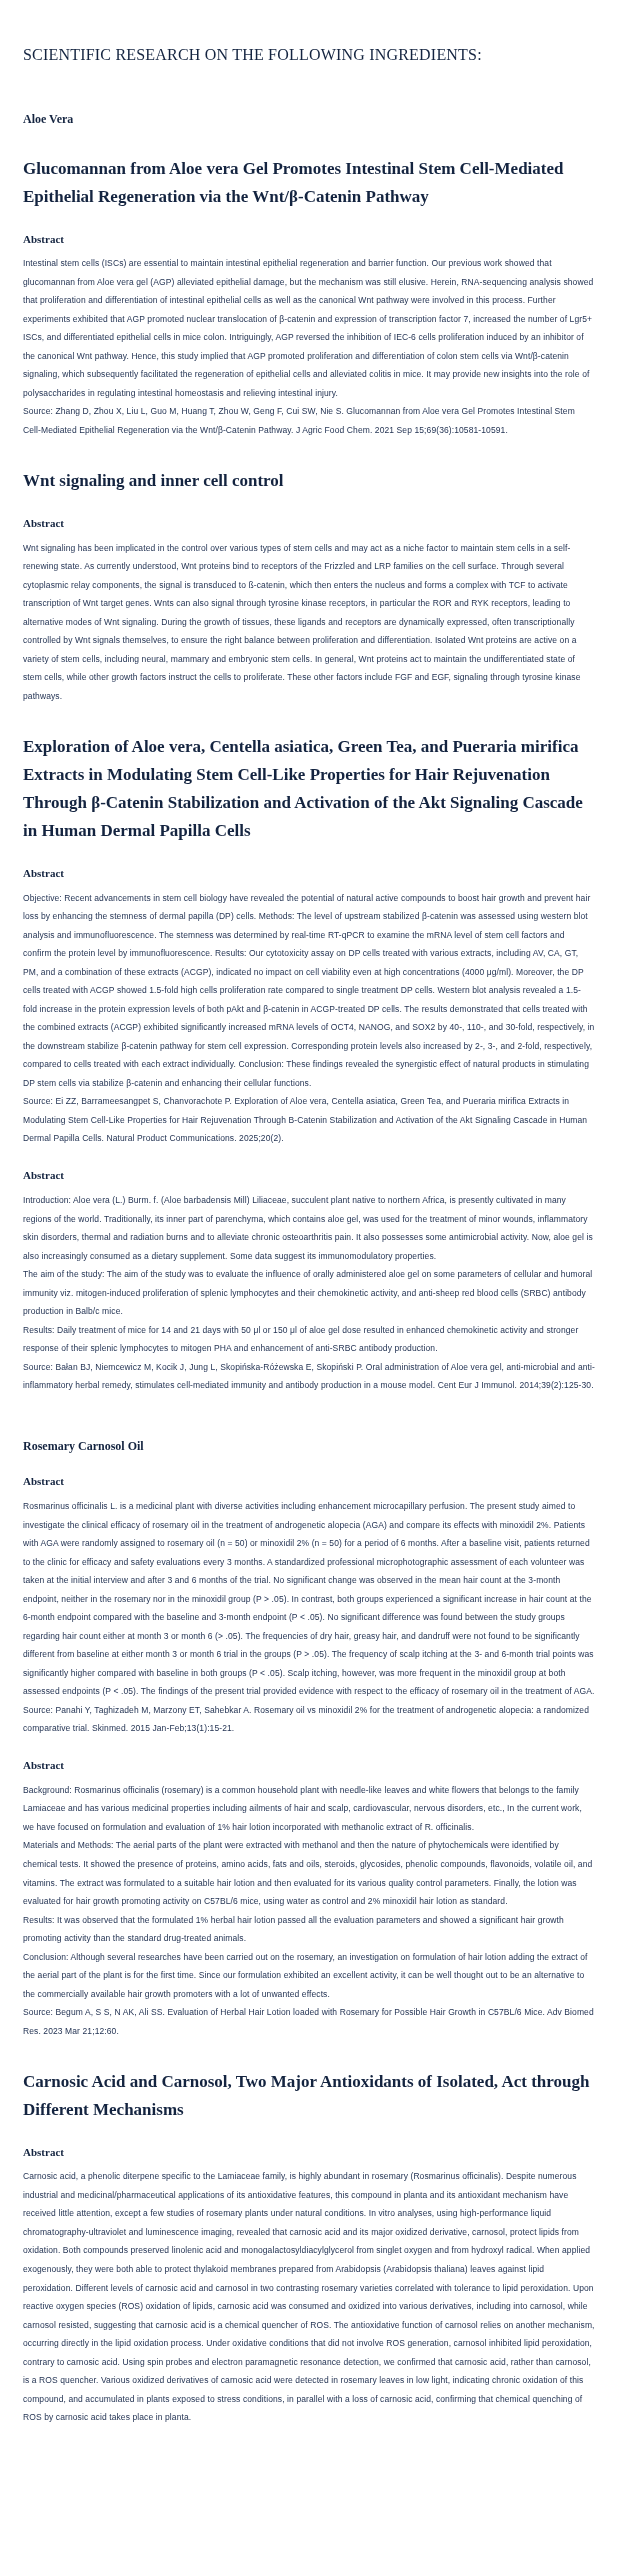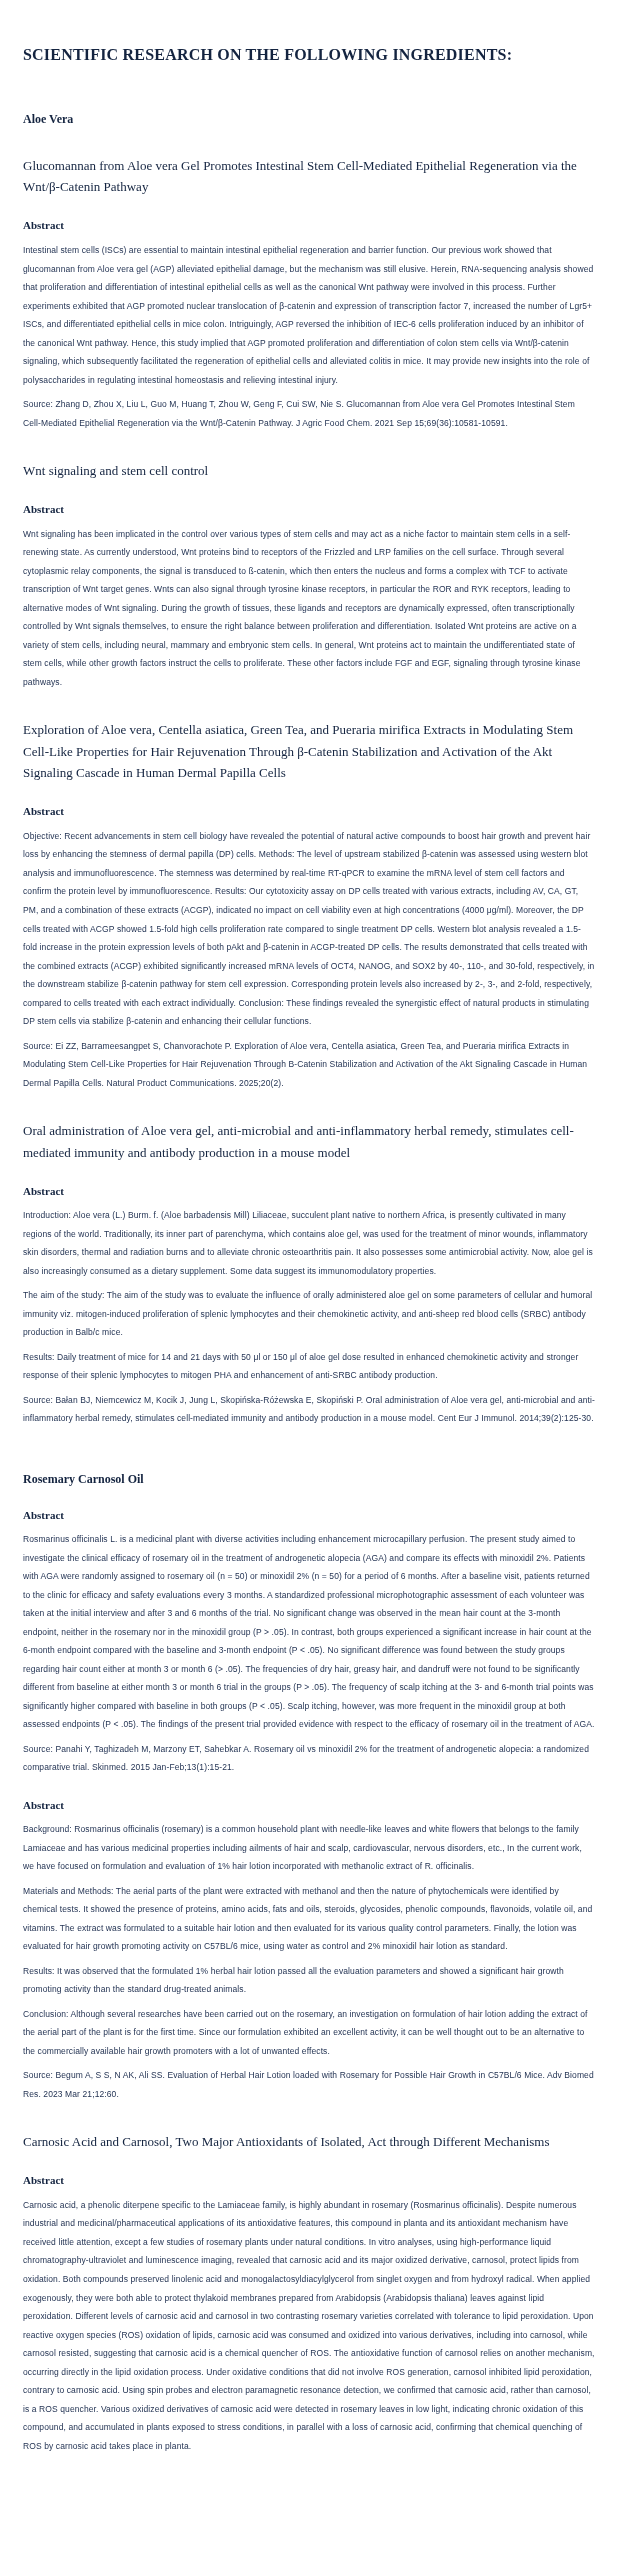--- a/index.html
+++ b/index.html
@@ -15,82 +15,81 @@
   }
   .page{
     width:618px;
     margin:0 auto;
     padding:45px 23px 46px 23px;
     box-sizing:border-box;
     background:var(--bg);
   }
   .doc-h1{
     font-family:"Liberation Serif",serif;
-    font-weight:700;
+    font-weight:400;
     font-size:16px;
     letter-spacing:0.2px;
     color:var(--head);
     margin:0 0 45px 0;
     line-height:1.3;
   }
   .doc-h2{
     font-family:"Liberation Serif",serif;
     font-weight:700;
     font-size:12px;
     color:var(--head);
     margin:43px 0 17.5px 0;
     line-height:1.35;
   }
   .doc-h3{
     font-family:"Liberation Serif",serif;
-    font-weight:400;
-    font-size:13px;
+    font-weight:700;
+    font-size:17px;
     color:var(--head);
     margin:28px 0 7.2px 0;
     line-height:1.65;
   }
   .doc-h4{
     font-family:"Liberation Serif",serif;
     font-weight:700;
     font-size:11px;
     color:var(--head);
     margin:20.6px 0 7.2px 0;
     line-height:1.4;
   }
   .doc-p{
     font-size:8.5px;
     line-height:2.18;
     letter-spacing:0.1px;
-    margin:6px 0;
+    margin:0 0;
     color:var(--ink);
   }
   .doc-p strong{
     font-weight:400;
     color:var(--ink);
   }
 </style>
 </head>
 <body>
 
 <div class="page">
   <h1 class="doc-h1">SCIENTIFIC RESEARCH ON THE FOLLOWING INGREDIENTS:</h1>
   <div>
       <h2 class="doc-h2">Aloe Vera</h2>
       <h3 class="doc-h3">Glucomannan from Aloe vera Gel Promotes Intestinal Stem Cell-Mediated Epithelial Regeneration via the Wnt/β-Catenin Pathway</h3>
       <h4 class="doc-h4">Abstract</h4>
       <p class="doc-p">Intestinal stem cells (ISCs) are essential to maintain intestinal epithelial regeneration and barrier function. Our previous work showed that glucomannan from Aloe vera gel (AGP) alleviated epithelial damage, but the mechanism was still elusive. Herein, RNA-sequencing analysis showed that proliferation and differentiation of intestinal epithelial cells as well as the canonical Wnt pathway were involved in this process. Further experiments exhibited that AGP promoted nuclear translocation of β-catenin and expression of transcription factor 7, increased the number of Lgr5+ ISCs, and differentiated epithelial cells in mice colon. Intriguingly, AGP reversed the inhibition of IEC-6 cells proliferation induced by an inhibitor of the canonical Wnt pathway. Hence, this study implied that AGP promoted proliferation and differentiation of colon stem cells via Wnt/β-catenin signaling, which subsequently facilitated the regeneration of epithelial cells and alleviated colitis in mice. It may provide new insights into the role of polysaccharides in regulating intestinal homeostasis and relieving intestinal injury.</p>
       <p class="doc-p doc-source"><strong>Source: </strong>Zhang D, Zhou X, Liu L, Guo M, Huang T, Zhou W, Geng F, Cui SW, Nie S. Glucomannan from Aloe vera Gel Promotes Intestinal Stem Cell-Mediated Epithelial Regeneration via the Wnt/β-Catenin Pathway. J Agric Food Chem. 2021 Sep 15;69(36):10581-10591.</p>
-      <h3 class="doc-h3">Wnt signaling and stem cell control</h3>
+      <h3 class="doc-h3">Wnt signaling and inner cell control</h3>
       <h4 class="doc-h4">Abstract</h4>
       <p class="doc-p">Wnt signaling has been implicated in the control over various types of stem cells and may act as a niche factor to maintain stem cells in a self-renewing state. As currently understood, Wnt proteins bind to receptors of the Frizzled and LRP families on the cell surface. Through several cytoplasmic relay components, the signal is transduced to ß-catenin, which then enters the nucleus and forms a complex with TCF to activate transcription of Wnt target genes. Wnts can also signal through tyrosine kinase receptors, in particular the ROR and RYK receptors, leading to alternative modes of Wnt signaling. During the growth of tissues, these ligands and receptors are dynamically expressed, often transcriptionally controlled by Wnt signals themselves, to ensure the right balance between proliferation and differentiation. Isolated Wnt proteins are active on a variety of stem cells, including neural, mammary and embryonic stem cells. In general, Wnt proteins act to maintain the undifferentiated state of stem cells, while other growth factors instruct the cells to proliferate. These other factors include FGF and EGF, signaling through tyrosine kinase pathways.</p>
       <h3 class="doc-h3">Exploration of Aloe vera, Centella asiatica, Green Tea, and Pueraria mirifica Extracts in Modulating Stem Cell-Like Properties for Hair Rejuvenation Through β-Catenin Stabilization and Activation of the Akt Signaling Cascade in Human Dermal Papilla Cells</h3>
       <h4 class="doc-h4">Abstract</h4>
       <p class="doc-p"><strong>Objective: </strong>Recent advancements in stem cell biology have revealed the potential of natural active compounds to boost hair growth and prevent hair loss by enhancing the stemness of dermal papilla (DP) cells. Methods: The level of upstream stabilized β-catenin was assessed using western blot analysis and immunofluorescence. The stemness was determined by real-time RT-qPCR to examine the mRNA level of stem cell factors and confirm the protein level by immunofluorescence. Results: Our cytotoxicity assay on DP cells treated with various extracts, including AV, CA, GT, PM, and a combination of these extracts (ACGP), indicated no impact on cell viability even at high concentrations (4000 μg/ml). Moreover, the DP cells treated with ACGP showed 1.5-fold high cells proliferation rate compared to single treatment DP cells. Western blot analysis revealed a 1.5-fold increase in the protein expression levels of both pAkt and β-catenin in ACGP-treated DP cells. The results demonstrated that cells treated with the combined extracts (ACGP) exhibited significantly increased mRNA levels of OCT4, NANOG, and SOX2 by 40-, 110-, and 30-fold, respectively, in the downstream stabilize β-catenin pathway for stem cell expression. Corresponding protein levels also increased by 2-, 3-, and 2-fold, respectively, compared to cells treated with each extract individually. Conclusion: These findings revealed the synergistic effect of natural products in stimulating DP stem cells via stabilize β-catenin and enhancing their cellular functions.</p>
       <p class="doc-p doc-source"><strong>Source: </strong>Ei ZZ, Barrameesangpet S, Chanvorachote P. Exploration of Aloe vera, Centella asiatica, Green Tea, and Pueraria mirifica Extracts in Modulating Stem Cell-Like Properties for Hair Rejuvenation Through B-Catenin Stabilization and Activation of the Akt Signaling Cascade in Human Dermal Papilla Cells. Natural Product Communications. 2025;20(2).</p>
-      <h3 class="doc-h3">Oral administration of Aloe vera gel, anti-microbial and anti-inflammatory herbal remedy, stimulates cell-mediated immunity and antibody production in a mouse model</h3>
       <h4 class="doc-h4">Abstract</h4>
       <p class="doc-p"><strong>Introduction: </strong>Aloe vera (L.) Burm. f. (Aloe barbadensis Mill) Liliaceae, succulent plant native to northern Africa, is presently cultivated in many regions of the world. Traditionally, its inner part of parenchyma, which contains aloe gel, was used for the treatment of minor wounds, inflammatory skin disorders, thermal and radiation burns and to alleviate chronic osteoarthritis pain. It also possesses some antimicrobial activity. Now, aloe gel is also increasingly consumed as a dietary supplement. Some data suggest its immunomodulatory properties.</p>
       <p class="doc-p"><strong>The aim of the study: </strong>The aim of the study was to evaluate the influence of orally administered aloe gel on some parameters of cellular and humoral immunity viz. mitogen-induced proliferation of splenic lymphocytes and their chemokinetic activity, and anti-sheep red blood cells (SRBC) antibody production in Balb/c mice.</p>
       <p class="doc-p"><strong>Results: </strong>Daily treatment of mice for 14 and 21 days with 50 μl or 150 μl of aloe gel dose resulted in enhanced chemokinetic activity and stronger response of their splenic lymphocytes to mitogen PHA and enhancement of anti-SRBC antibody production.</p>
       <p class="doc-p doc-source"><strong>Source: </strong>Bałan BJ, Niemcewicz M, Kocik J, Jung L, Skopińska-Różewska E, Skopiński P. Oral administration of Aloe vera gel, anti-microbial and anti-inflammatory herbal remedy, stimulates cell-mediated immunity and antibody production in a mouse model. Cent Eur J Immunol. 2014;39(2):125-30.</p>
       <h2 class="doc-h2">Rosemary Carnosol Oil</h2>
       <h4 class="doc-h4">Abstract</h4>
       <p class="doc-p">Rosmarinus officinalis L. is a medicinal plant with diverse activities including enhancement microcapillary perfusion. The present study aimed to investigate the clinical efficacy of rosemary oil in the treatment of androgenetic alopecia (AGA) and compare its effects with minoxidil 2%. Patients with AGA were randomly assigned to rosemary oil (n = 50) or minoxidil 2% (n = 50) for a period of 6 months. After a baseline visit, patients returned to the clinic for efficacy and safety evaluations every 3 months. A standardized professional microphotographic assessment of each volunteer was taken at the initial interview and after 3 and 6 months of the trial. No significant change was observed in the mean hair count at the 3-month endpoint, neither in the rosemary nor in the minoxidil group (P &gt; .05). In contrast, both groups experienced a significant increase in hair count at the 6-month endpoint compared with the baseline and 3-month endpoint (P &lt; .05). No significant difference was found between the study groups regarding hair count either at month 3 or month 6 (&gt; .05). The frequencies of dry hair, greasy hair, and dandruff were not found to be significantly different from baseline at either month 3 or month 6 trial in the groups (P &gt; .05). The frequency of scalp itching at the 3- and 6-month trial points was significantly higher compared with baseline in both groups (P &lt; .05). Scalp itching, however, was more frequent in the minoxidil group at both assessed endpoints (P &lt; .05). The findings of the present trial provided evidence with respect to the efficacy of rosemary oil in the treatment of AGA.</p>
       <p class="doc-p doc-source"><strong>Source: </strong>Panahi Y, Taghizadeh M, Marzony ET, Sahebkar A. Rosemary oil vs minoxidil 2% for the treatment of androgenetic alopecia: a randomized comparative trial. Skinmed. 2015 Jan-Feb;13(1):15-21.</p>
       <h4 class="doc-h4">Abstract</h4>

